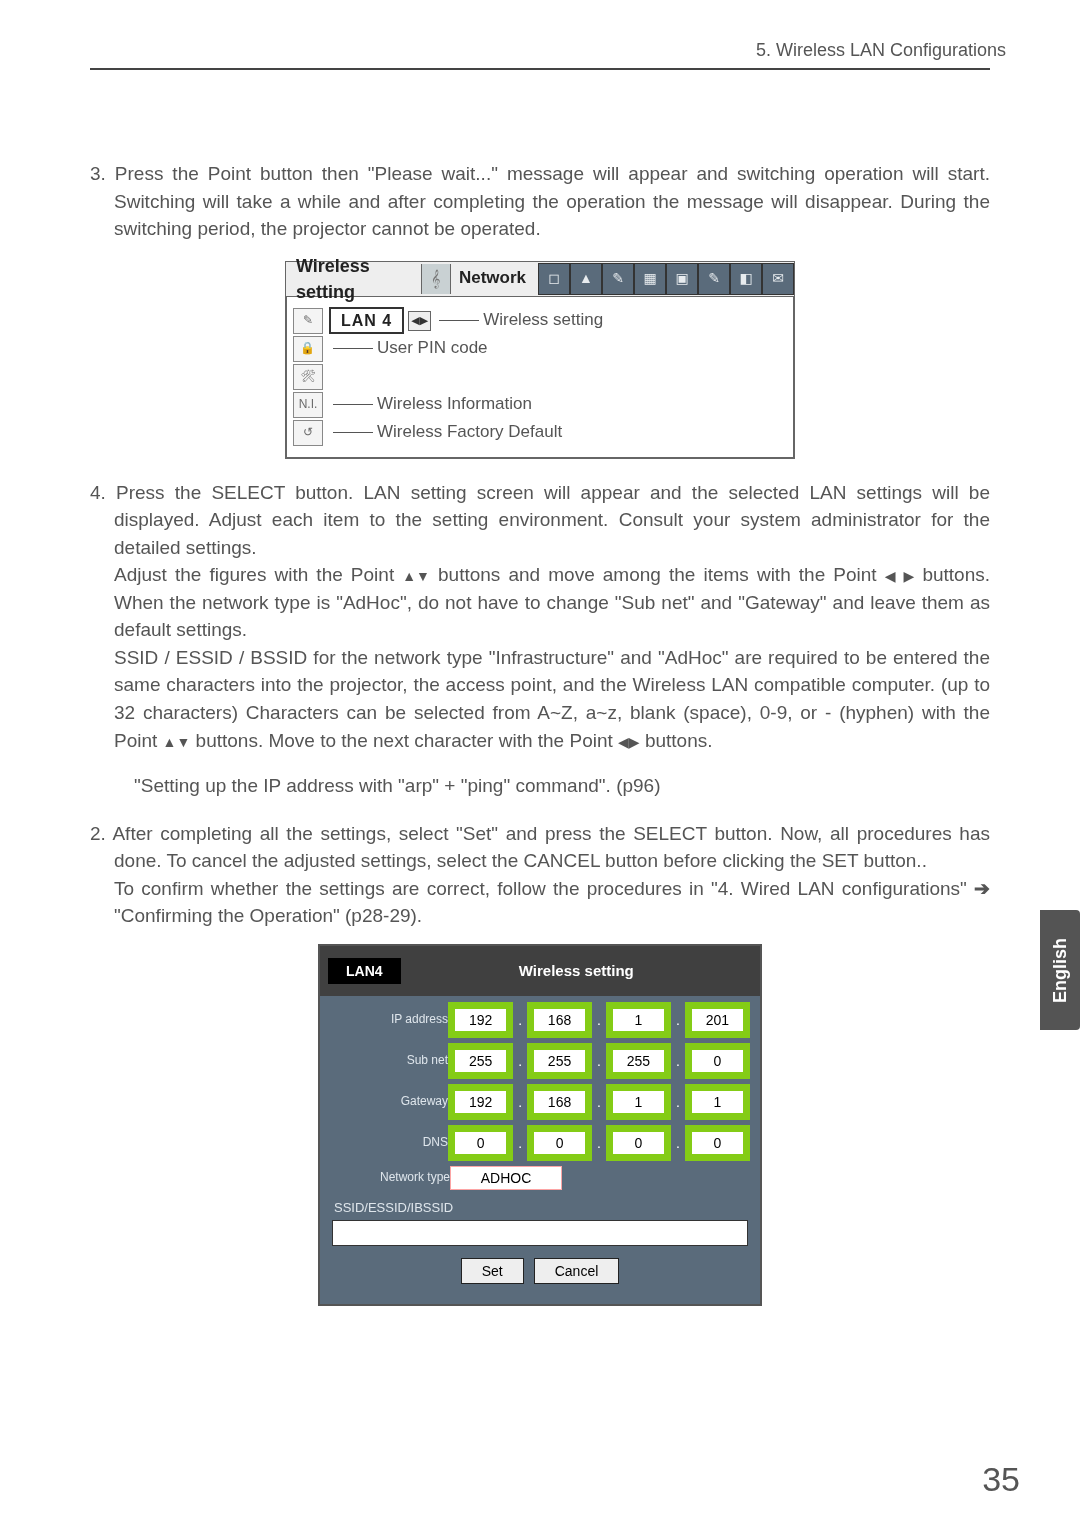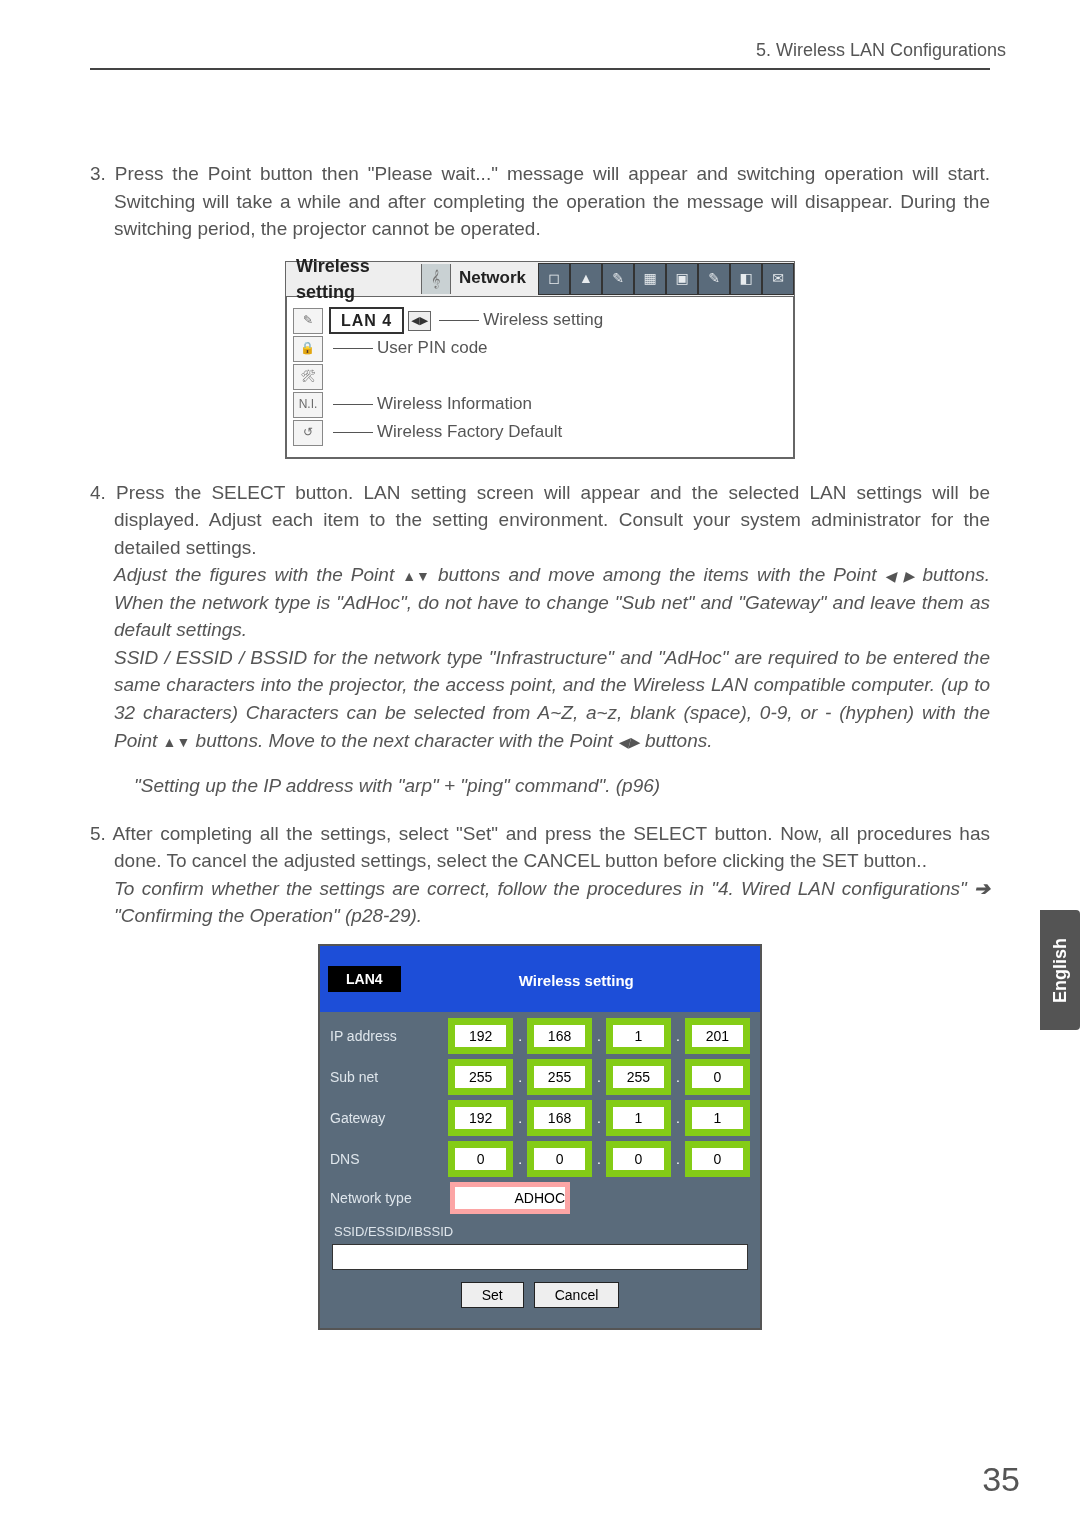--- a/index.html
+++ b/index.html
@@ -132,38 +132,38 @@
   }
 
   
   .settings {
     width: 440px;
     margin: 14px auto 0 auto;
     border: 2px solid #555;
     background: #fff;
   }
   .settings-header {
-    background:#1d4ed8; display:flex; align-items:flex-end; padding:20px 8px;
+    background:#404040; display:flex; align-items:center; padding:12px 8px;
   }
   .settings-header .t1 { background:#000; color:#fff; padding:3px 18px; font-weight:bold; font-size:14px; }
   .settings-header .t2 { color:#fff; font-size:15px; flex:1; text-align:center; font-weight:bold; }
   .settings-body { background:#5a6b7b; padding:6px 10px 14px 10px; }
   .s-row { display:flex; align-items:center; margin-bottom:5px; }
-  .s-label { width: 120px; color:#dfe6ec; font-size:14px; text-align:left; }
+  .s-label { width: 120px; color:#dfe6ec; font-size:12px; text-align:right; }
   .s-cell { width:52px; height:22px; border:7px solid #84cc16; background:#fff; text-align:center; font-size:14px; line-height:22px; color:#000; }
   .s-dot { width:14px; text-align:center; color:#fff; line-height:22px; font-size:14px; }
-  .s-wide { flex:1; height:22px; border:5px solid #fca5a5; background:#fff; font-size:14px; line-height:22px; text-align:right; color:#000; }
+  .s-wide { flex:1; height:22px; border:1px solid #fca5a5; background:#fff; font-size:14px; line-height:22px; text-align:center; color:#000; }
   .ssid-label { color:#dfe6ec; font-size:13px; padding:4px 0 2px 4px; }
   .ssid-input { height:24px; border:1px solid #333; background:#fff; margin:0 2px 2px 2px; }
   .btn-row { display:flex; justify-content:center; gap:10px; padding:10px 0 6px 0; }
   .btn { border:1px solid #222; background:#eee; font-size:14px; padding:2px 20px; color:#000; }
 
   .para-block { margin-top: 6px; }
   .hang { padding-left: 24px; text-indent: -24px; }
-  .sub-indent { padding-left: 24px; font-style: italic; }
+  .sub-indent { padding-left: 24px; }
 </style>
 </head>
 <body>
 
 <div class="page">
   <div class="header-text">5. Wireless LAN Configurations</div>
   <div class="header-line"></div>
 
   <div class="content">
 
@@ -224,21 +224,21 @@
     </p>
     <p class="sub-indent">
       <span>SSID / ESSID / BSSID for the network type "Infrastructure" and "AdHoc" are required to be entered the same characters into the projector, the access point, and the Wireless LAN compatible computer.  (up to 32 characters)  Characters can be selected from A~Z, a~z, blank (space), 0-9, or - (hyphen) with the Point </span><span class="sym tri-up"></span><span class="sym tri-down"></span><span> buttons.  Move to the next character with the Point </span><span class="sym tri-left"></span><span class="sym tri-right"></span><span> buttons.</span>
     </p>
 
     <div style="height:18px"></div>
     <p class="sub-indent" style="padding-left:44px;">"Setting up the IP address with "arp" + "ping" command".  (p96)</p>
 
     <div style="height:20px"></div>
 
-    <p class="hang">5. After completing all the settings, select "Set" and press the SELECT button.  Now, all procedures has done.  To cancel the adjusted settings, select the CANCEL button before clicking the SET button..</p>
+    <p class="hang">2. After completing all the settings, select "Set" and press the SELECT button.  Now, all procedures has done.  To cancel the adjusted settings, select the CANCEL button before clicking the SET button..</p>
     <p class="sub-indent">
       <span>To confirm whether the settings are correct, follow the procedures in "4. Wired LAN configurations"  </span><span class="sym arrow-right"></span><span> "Confirming the Operation" (p28-29).</span>
     </p>
 
     <div class="settings">
       <div class="settings-header">
         <span class="t1">LAN4</span>
         <span class="t2">Wireless setting</span>
       </div>
       <div class="settings-body">

